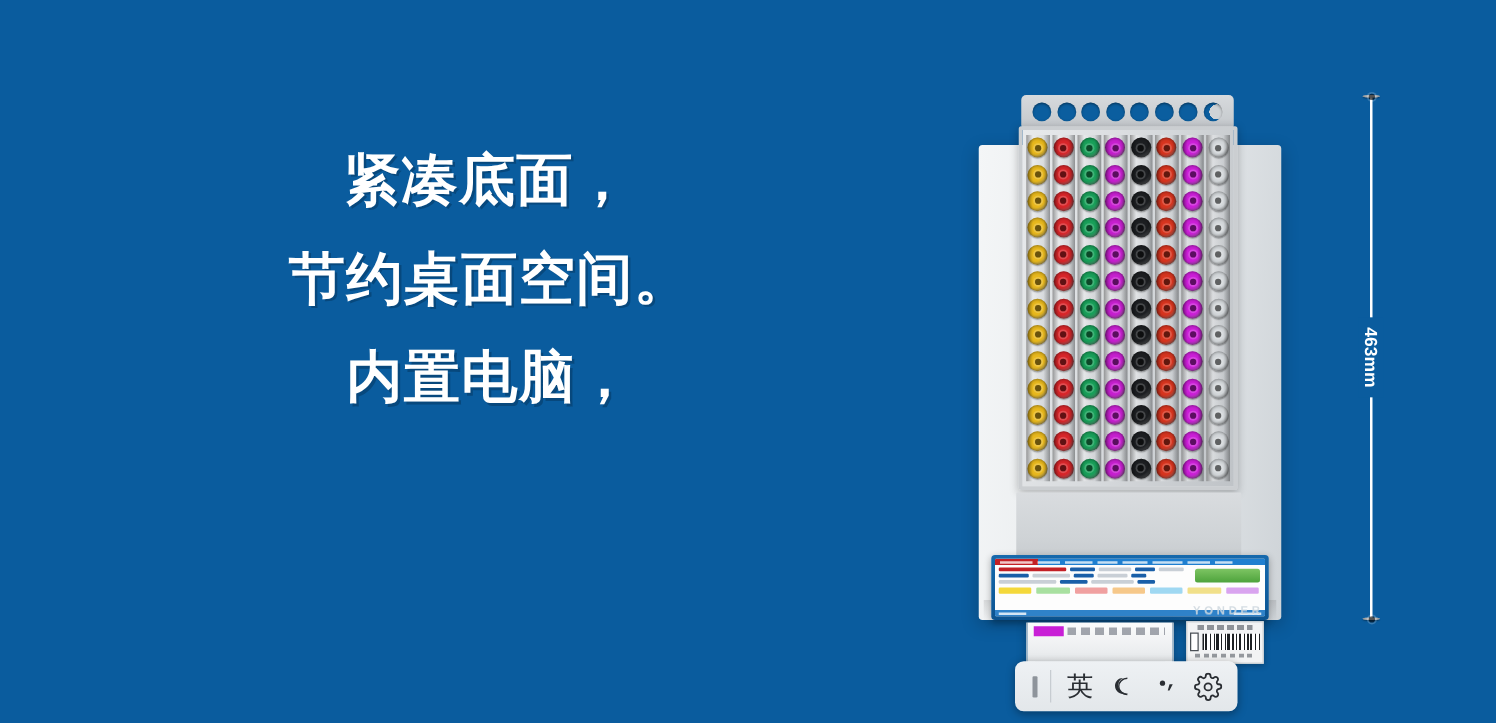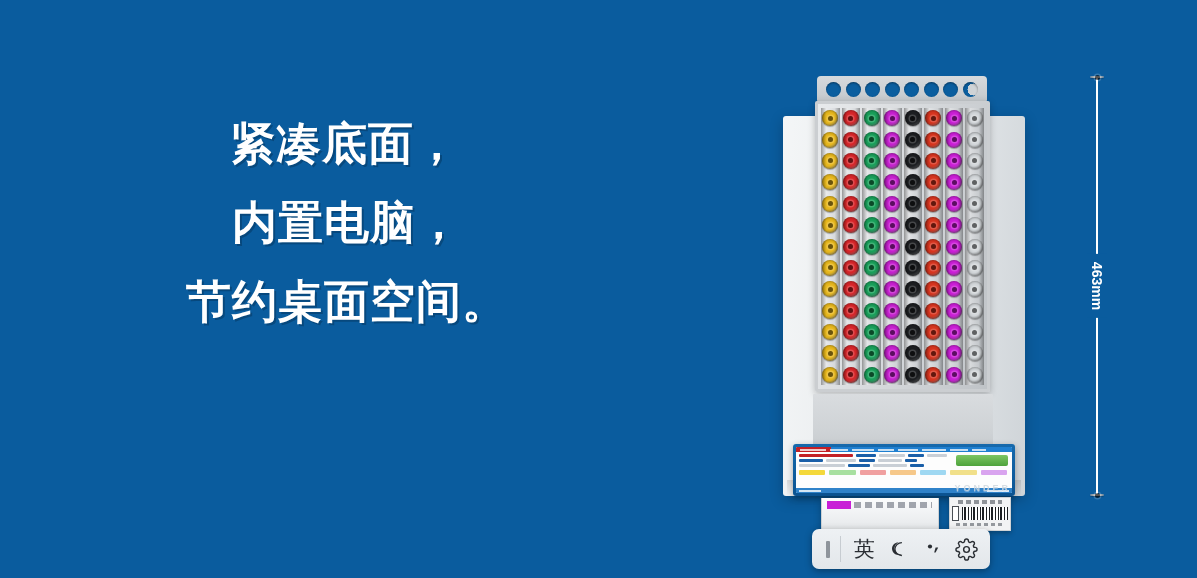--- a/index.html
+++ b/index.html
@@ -30,21 +30,21 @@
     left: 186px;
     top: 104px;
     width: 470px;
     color: #ffffff;
     font-weight: bold;
     font-size: 45px;
     line-height: 79px;
     letter-spacing: 1px;
     text-shadow: 2px 2px 0 rgba(4,48,85,0.45);
   }
-  .headline .hl-line { display: block; white-space: nowrap; }
+  .headline .hl-line { display: block; white-space: nowrap; margin-left: 45px; }
   .hl-1 { padding-left: 44px; }
   .hl-2 { padding-left: 46px; }
   .hl-3 { padding-left: 0px; }
 
   
   .dim-h {
     position: absolute;
     left: 776px;
     top: 36px;
     width: 250px;
@@ -447,22 +447,22 @@
   .ime-btn.lang { font-size: 21px; font-family: "DejaVu Sans", sans-serif; }
   .ime-btn svg { display: block; }
 </style>
 </head>
 <body>
 
 <div class="stage">
 
   <div class="headline">
     <span class="hl-line hl-1">紧凑底面，</span>
+    <span class="hl-line hl-3">节约桌面空间。</span>
     <span class="hl-line hl-2">内置电脑，</span>
-    <span class="hl-line hl-3">节约桌面空间。</span>
   </div>
 
 
   <div class="dim-v">
     <div class="rule"></div>
     <div class="cap top"></div>
     <div class="cap bottom"></div>
     <div class="dim-label">463mm</div>
   </div>
 

